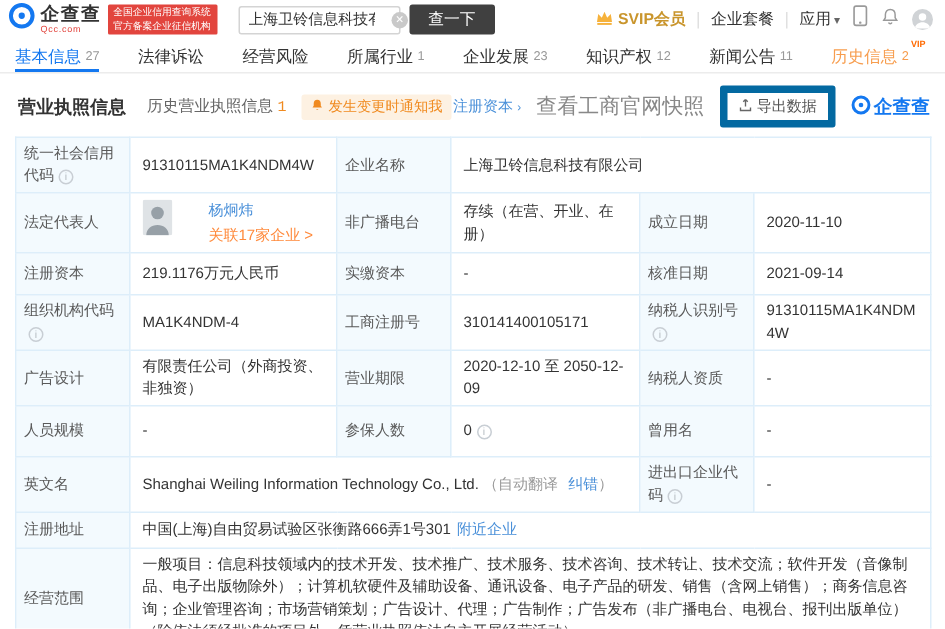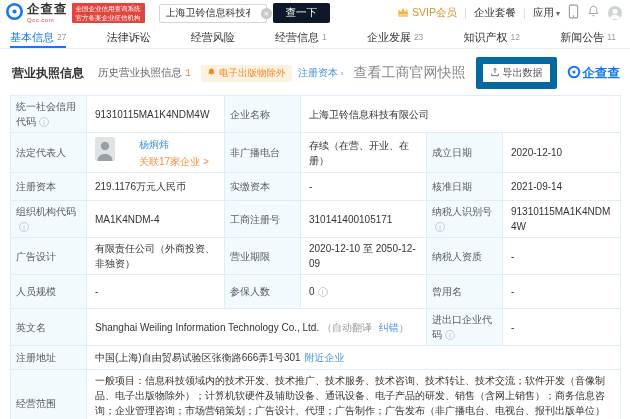--- a/index.html
+++ b/index.html
@@ -14,24 +14,24 @@
   .brand-name { font-size:12.5px; font-weight:bold; color:#333; letter-spacing:1px; }
   .brand-domain { font-size:6px; color:#e2453e; margin-top:1px; letter-spacing:.5px; }
   .redbadge { background:#e2453e; color:#fff; font-size:6.5px; line-height:1.45;
     padding:1px 4px; border-radius:1px; margin-left:4px; white-space:nowrap; }
   .searchbox { position:relative; display:flex; align-items:center; margin-left:14px; }
   .searchbox input { width:108px; height:19px; border:1px solid #d4d4d4; border-radius:2px;
     font-size:10px; padding:0 16px 0 6px; color:#333; outline:none; }
   .clear { position:absolute; right:58px; width:11px; height:11px; border-radius:50%;
     background:#c9c9c9; color:#fff; font-size:7px; line-height:11px; text-align:center;
     font-style:normal; cursor:pointer; }
-  .searchbtn { margin-left:6px; height:20px; padding:0 13px; background:#0f172a; color:#fff;
+  .searchbtn { margin-left:6px; height:20px; padding:0 13px; background:#404040; color:#fff;
     border:none; border-radius:2px; font-size:10.5px; cursor:pointer; }
   .top-right { margin-left:auto; display:flex; align-items:center; gap:8px; }
-  .svip { display:flex; align-items:center; gap:3px; font-size:10.5px; color:#c9952c; font-weight:normal; }
+  .svip { display:flex; align-items:center; gap:3px; font-size:10.5px; color:#c9952c; font-weight:bold; }
   .vdiv { width:1px; height:11px; background:#e0e0e0; }
   .toplink { font-size:10.5px; color:#333; display:flex; align-items:center; gap:2px; }
   .caret { font-size:8px; color:#666; font-style:normal; }
   .uavatar { width:14px; height:14px; border-radius:50%; background:#d0d3d6; display:inline-block; overflow:hidden; }
 
   
   .tabbar { display:flex; align-items:stretch; height:23px; border-bottom:1px solid #ececec;
     padding:0 14px 0 10px; justify-content:space-between; }
   .tab { display:flex; align-items:center; font-size:11px; color:#333; position:relative; }
   .tab.active { color:#1478f0; box-shadow: inset 0 -2px 0 #1478f0; }
@@ -43,21 +43,21 @@
   
   .toolbar { display:flex; align-items:center; padding:8px 10px 6px 12px; }
   .sec-title { font-size:12px; font-weight:bold; color:#333; }
   .hist { font-size:10.5px; color:#666; margin-left:14px;font-family:Liberation Mono, monospace; }
   .hcount { font-style:normal; color:#f08a1f; margin-left:3px; font-size:10px; }
   .notify { display:inline-flex; align-items:center; gap:3px; margin-left:10px; background:#fdf1e2;
     color:#f08a1f; font-size:9.5px; padding:2px 6px; border-radius:2px; cursor:pointer; }
   .t-right { margin-left:auto; display:flex; align-items:center; gap:10px; }
   .blink { color:#4a90d9; font-size:10px; }
   .snap { color:#888; font-size:14px; }
-  .export { display:inline-flex; align-items:center; gap:3px; background:#fff; border:7px solid #0369a1;
+  .export { display:inline-flex; align-items:center; gap:3px; background:#fff; border:5px solid #0369a1;
     border-radius:2px; font-size:10px; color:#555; padding:2px 7px; cursor:pointer; }
   .brand2 { display:flex; align-items:center; gap:2px; font-size:12.5px; font-weight:bold; color:#1478f0; }
 
   
   .biz-table { width:610px; margin:0 10px; border-collapse:collapse; table-layout:fixed; }
   .biz-table td { border:1px solid #ddeefa; font-size:10px; line-height:1.5;
     vertical-align:middle; word-break:break-all; }
   td.lbl { background:#f3fafe; color:#595959; padding:3px 5px; }
   td.val { color:#333; padding:3px 8px; }
   .biz-table tr:nth-child(1) td { height:30px; }
@@ -150,50 +150,55 @@
         <span>基本信息</span>
         <i class="cnt">27</i>
       </a>
       <a class="tab">
         <span>法律诉讼</span>
       </a>
       <a class="tab">
         <span>经营风险</span>
       </a>
       <a class="tab">
-        <span>经营信息</span>
+        <span>所属行业</span>
         <i class="cnt">1</i>
       </a>
       <a class="tab">
         <span>企业发展</span>
         <i class="cnt">23</i>
       </a>
       <a class="tab">
         <span>知识产权</span>
         <i class="cnt">12</i>
       </a>
       <a class="tab">
         <span>新闻公告</span>
         <i class="cnt">11</i>
+      </a>
+      <a class="tab viptab">
+        <span>历史信息</span>
+        <i class="cnt">2</i>
+        <b class="vip">VIP</b>
       </a>
     </nav>
 
   <div class="toolbar">
     <span class="sec-title">营业执照信息</span>
     <span class="hist">
       <span>历史营业执照信息</span><i class="hcount">1</i>
     </span>
     <span class="notify">
       <span>
         <svg width="9" height="10" viewBox="0 0 16 16">
             <path d="M8 1.8c-2.7 0-4.2 2-4.2 4.6V9L2.4 11h11.2L12.2 9V6.4c0-2.6-1.5-4.6-4.2-4.6z" fill="#f08a1f"></path>
             <path d="M6.6 12.6a1.5 1.5 0 0 0 2.8 0" fill="#f08a1f"></path>
           </svg>
       </span>
-      <span>电子出版物除外</span>
+      <span>发生变更时通知我</span>
     </span>
     <div class="t-right">
       <a class="blink">
         <span>注册资本</span> <i class="caret" style="color:#4a90d9">›</i>
       </a>
       <span class="snap">查看工商官网快照</span>
       <button class="export">
         <span>
           <svg width="10" height="10" viewBox="0 0 12 12">
               <path d="M2 8v2.4h8V8" fill="none" stroke="#666" stroke-width="1.1"></path>
@@ -241,21 +246,21 @@
                 </svg></span>
               <div>
                 <a class="plink">杨炯炜</a>
                 <a class="olink">关联17家企业 &gt;</a>
               </div>
             </div>
           </td>
           <td class="lbl">非广播电台</td>
           <td class="val">存续（在营、开业、在册）</td>
           <td class="lbl">成立日期</td>
-          <td class="val">2020-12-10</td>
+          <td class="val">2020-11-10</td>
         </tr>
         <tr>
           <td class="lbl">注册资本</td>
           <td class="val">219.1176万元人民币</td>
           <td class="lbl">实缴资本</td>
           <td class="val">-</td>
           <td class="lbl">核准日期</td>
           <td class="val">2021-09-14</td>
         </tr>
         <tr>

